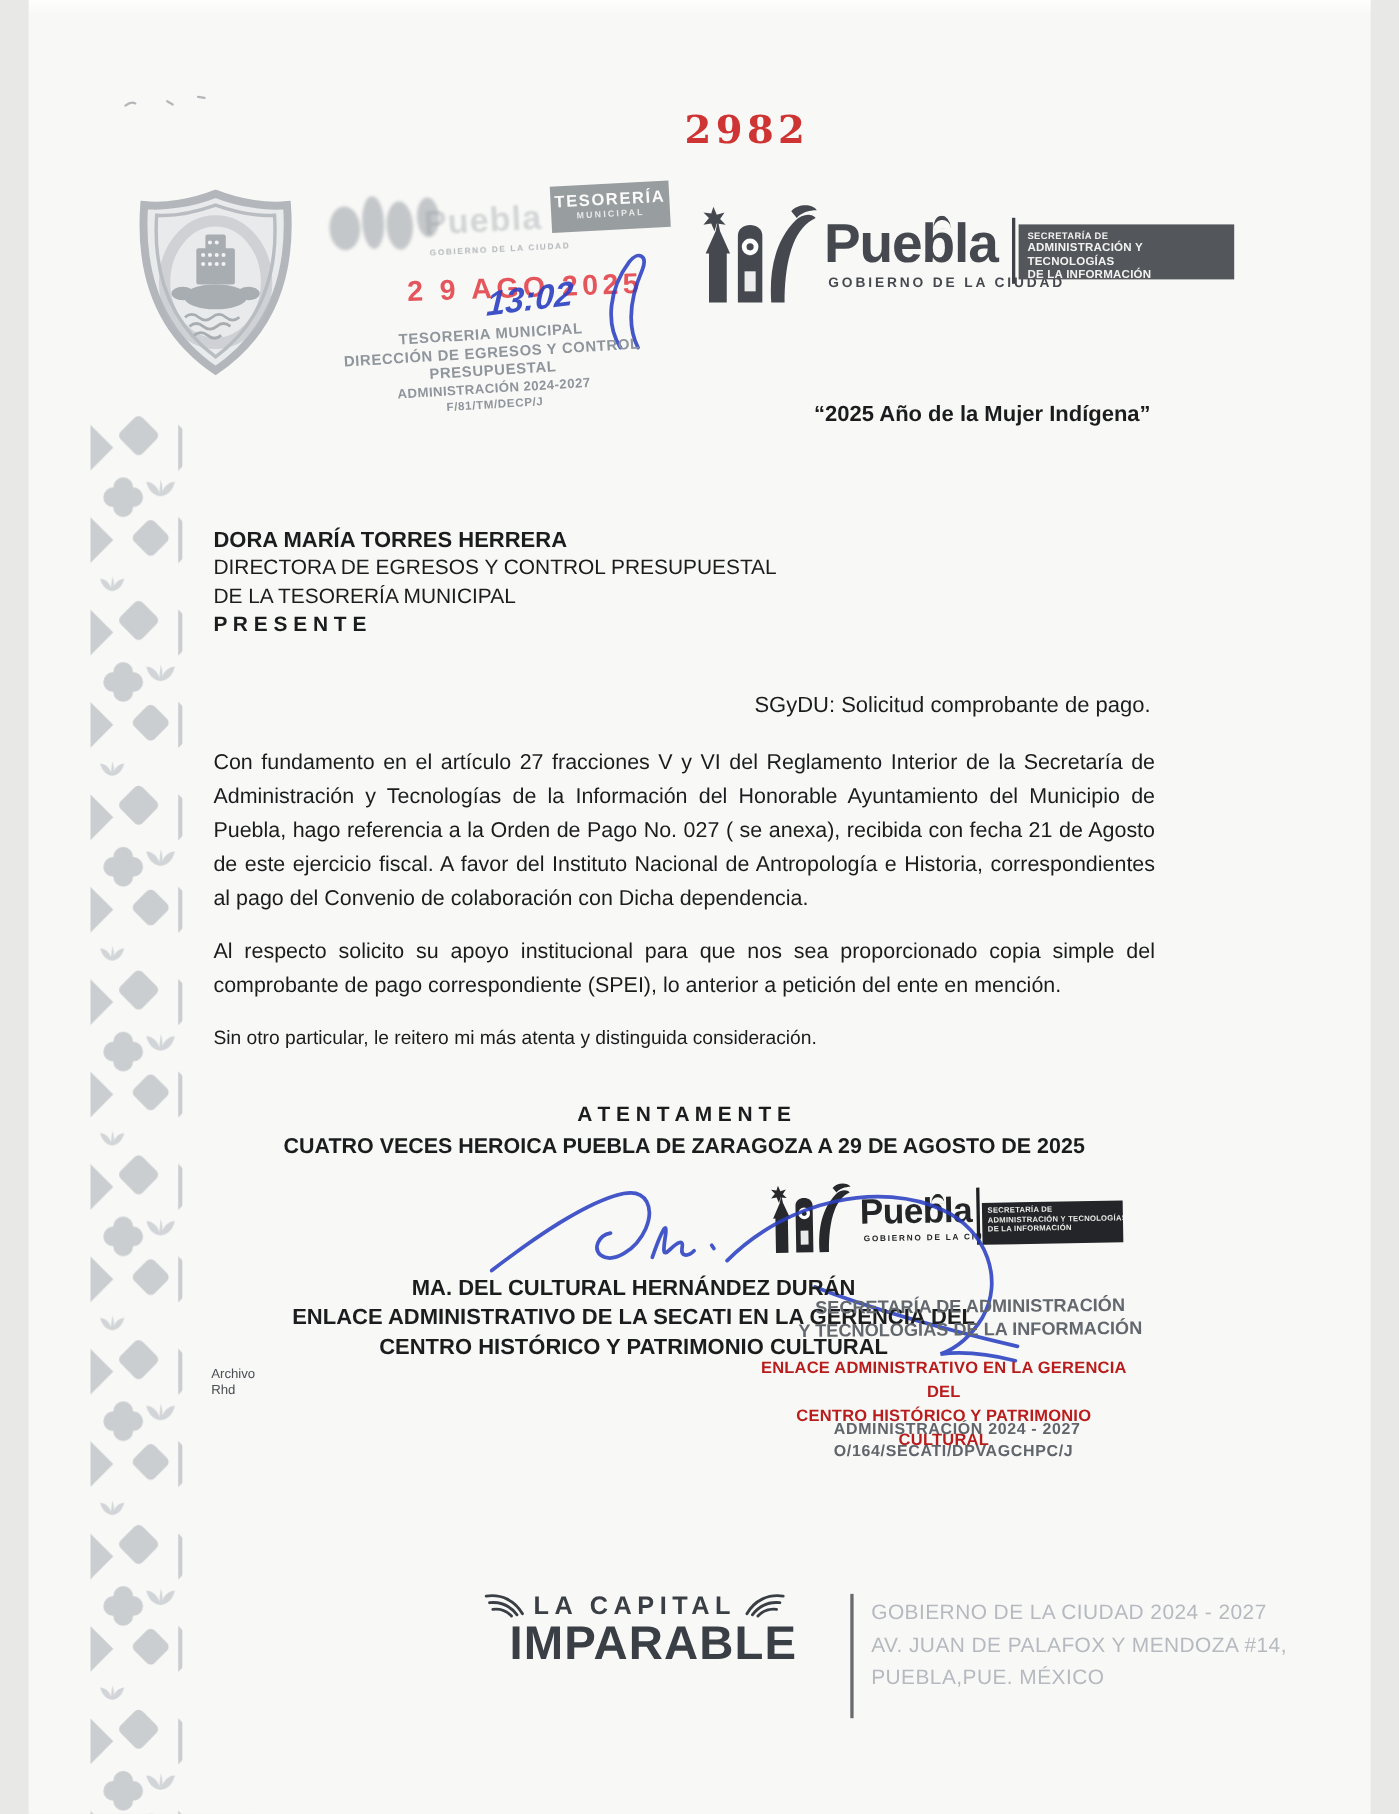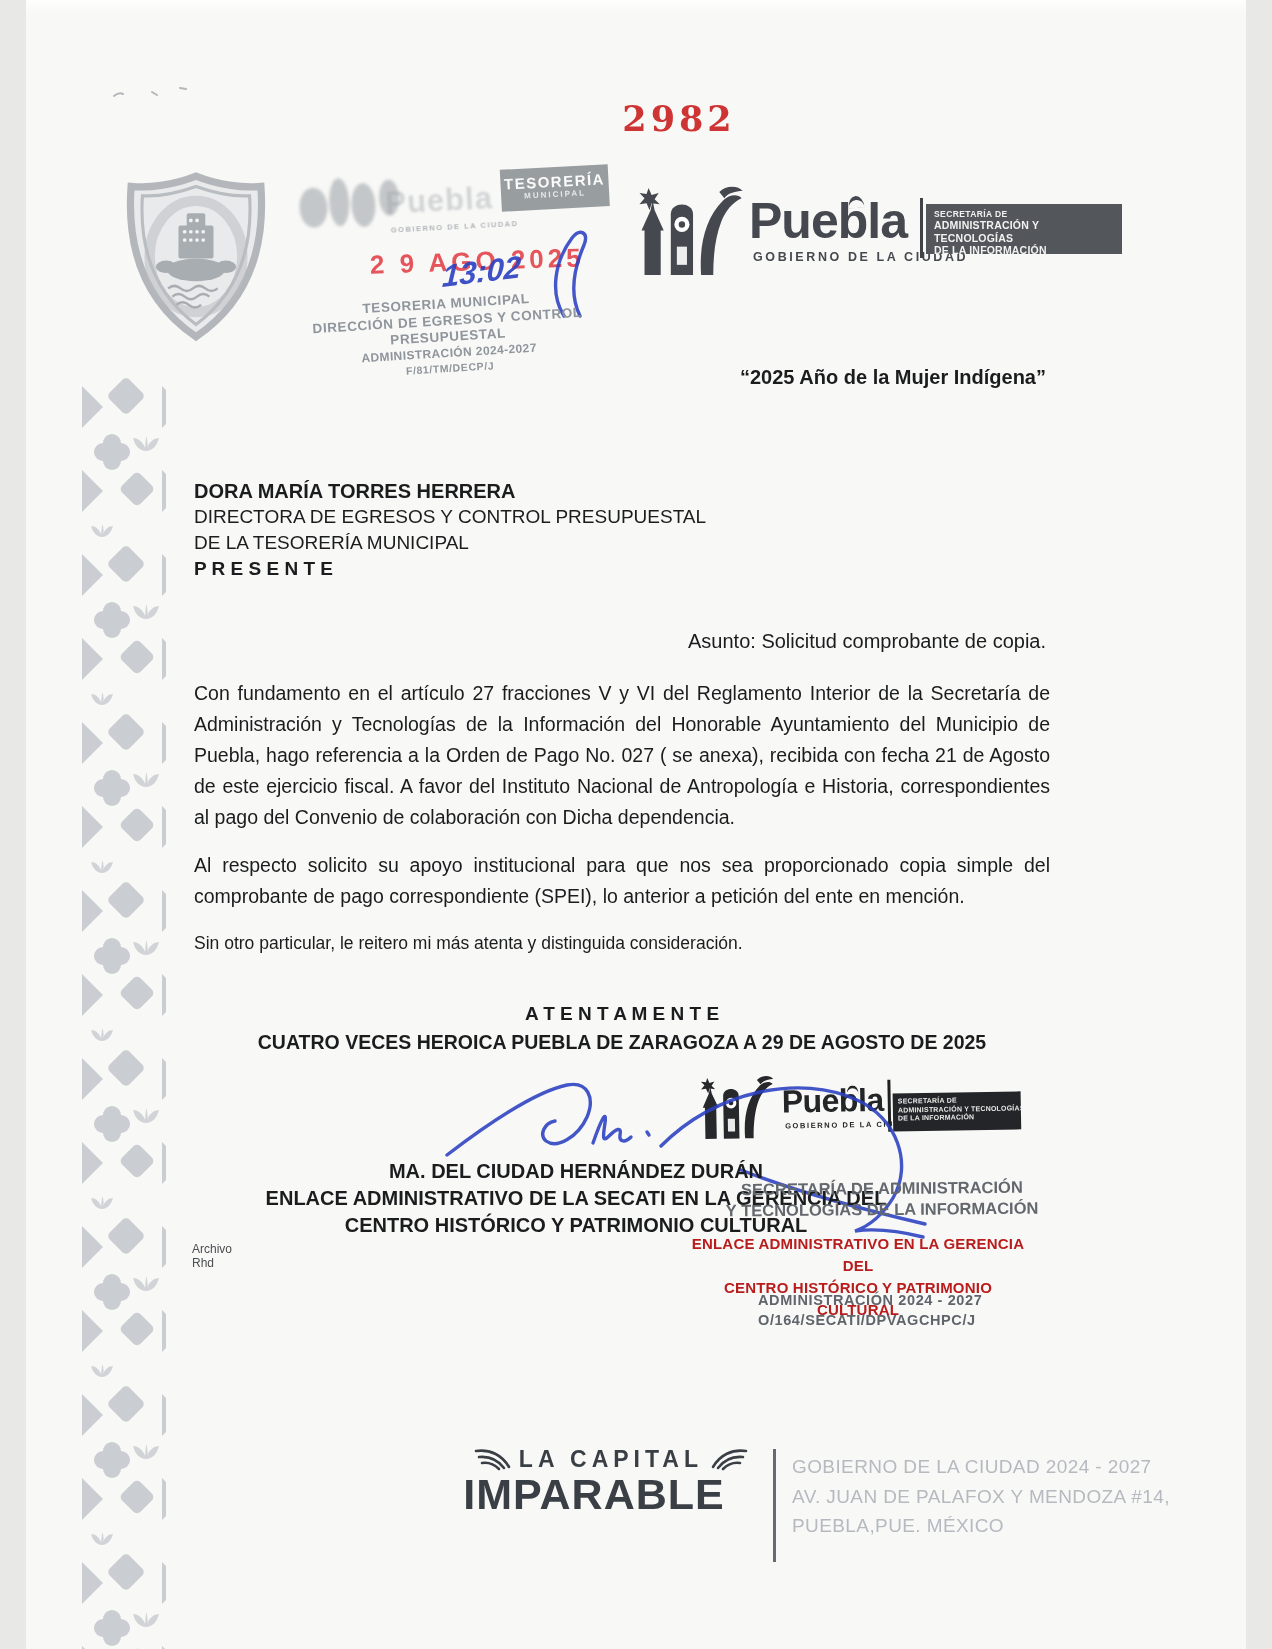--- a/index.html
+++ b/index.html
@@ -85,21 +85,21 @@
     font-size:20px;line-height:27px;}
   #gstamp1{left:688px;top:1178px;width:336px;text-align:center;color:#63686e;
     font-weight:bold;font-size:16.5px;line-height:21px;transform:rotate(-.5deg);}
   #gstamp2{left:660px;top:1233px;width:344px;text-align:center;color:#b91c1c;
     font-size:15px;line-height:22px;font-weight:bold;letter-spacing:.2px;}
   #gstamp3{left:732px;top:1290px;width:280px;color:#60656b;font-weight:bold;
     font-size:14.5px;line-height:20px;letter-spacing:.6px;}
   #archive{left:166px;top:1242px;font-size:12px;font-weight:normal;color:#4a4e52;line-height:14px;}
   
   #cap{left:414px;top:1446px;width:308px;text-align:center;color:#3a3f45;}
-  #cap .row{display:flex;align-items:center;justify-content:flex-end;gap:7px;}
+  #cap .row{display:flex;align-items:center;justify-content:flex-start;gap:7px;}
   #cap .cap1{font-size:23px;font-weight:bold;letter-spacing:5px;}
   #cap .cap2{font-size:43px;font-weight:bold;letter-spacing:1px;margin-top:-3px;}
   #fdiv{left:747px;top:1449px;width:3px;height:113px;background:#4d5156;opacity:.85;}
   #fright{left:766px;top:1452px;font-size:19px;color:#b6bac0;line-height:29.5px;letter-spacing:.4px;}
 </style>
 </head>
 <body>
 
 <div id="page">
 
@@ -216,21 +216,21 @@
 
   <div id="legend" class="abs">“2025 Año de la Mujer Indígena”</div>
 
   <div id="rcpt" class="abs">
     <div class="rname">DORA MARÍA TORRES HERRERA</div>
     <div>DIRECTORA DE EGRESOS Y CONTROL PRESUPUESTAL</div>
     <div>DE LA TESORERÍA MUNICIPAL</div>
     <div class="rsal">P R E S E N T E</div>
   </div>
 
-  <div id="subject" class="abs">Asunto: Solicitud comprobante de copia.</div>
+  <div id="subject" class="abs">SGyDU: Solicitud comprobante de pago.</div>
 
   <div id="p1" class="abs para">Con fundamento en el artículo 27 fracciones V y VI del Reglamento Interior de la Secretaría de Administración y Tecnologías de la Información del Honorable Ayuntamiento del Municipio de Puebla, hago referencia a la Orden de Pago No. 027 ( se anexa), recibida con fecha 21 de Agosto de este ejercicio fiscal. A favor del Instituto Nacional de Antropología e Historia, correspondientes al pago del Convenio de colaboración con Dicha dependencia.</div>
   <div id="p2" class="abs para">Al respecto solicito su apoyo institucional para que nos sea proporcionado copia simple del comprobante de pago correspondiente (SPEI), lo anterior a petición del ente en mención.</div>
   <div id="p3" class="abs para">Sin otro particular, le reitero mi más atenta y distinguida consideración.</div>
 
   <div id="attn" class="abs">A T E N T A M E N T E</div>
   <div id="pdate" class="abs">CUATRO VECES HEROICA PUEBLA DE ZARAGOZA A 29 DE AGOSTO DE 2025</div>
 
   <div id="sstamp" class="abs">
     <svg class="mon" width="78" height="68">
@@ -251,21 +251,21 @@
     <g fill="none" stroke="#2b40c2" stroke-width="3.4" stroke-linecap="round" opacity=".88">
       <path d="M6,95 C44,66 92,32 126,25 C147,21 154,38 146,57 C137,77 116,89 105,81 C98,75 103,63 114,61"></path>
       <path d="M152,83 C160,60 166,48 164,63 C162,76 161,83 168,76 C175,69 181,66 179,75 C178,82 184,83 190,77"></path>
       <path d="M206,72 l2,3"></path>
       <path d="M220,86 C276,30 360,14 416,40 C456,58 472,104 452,138 C441,156 428,166 414,171 C436,168 458,171 482,177"></path>
       <path d="M300,110 C356,132 424,150 484,164"></path>
     </g>
   </svg>
 
   <div id="signer" class="abs">
-    <div>MA. DEL CIUDAD HERNÁNDEZ DURÁN</div>
+    <div>MA. DEL CULTURAL HERNÁNDEZ DURÁN</div>
     <div>ENLACE ADMINISTRATIVO DE LA SECATI EN LA GERENCIA DEL</div>
     <div>CENTRO HISTÓRICO Y PATRIMONIO CULTURAL</div>
   </div>
 
   <div id="gstamp1" class="abs">
     <div>SECRETARÍA DE ADMINISTRACIÓN</div>
     <div>Y TECNOLOGÍAS DE LA INFORMACIÓN</div>
   </div>
   <div id="gstamp2" class="abs">
     <div>ENLACE ADMINISTRATIVO EN LA GERENCIA DEL</div>

